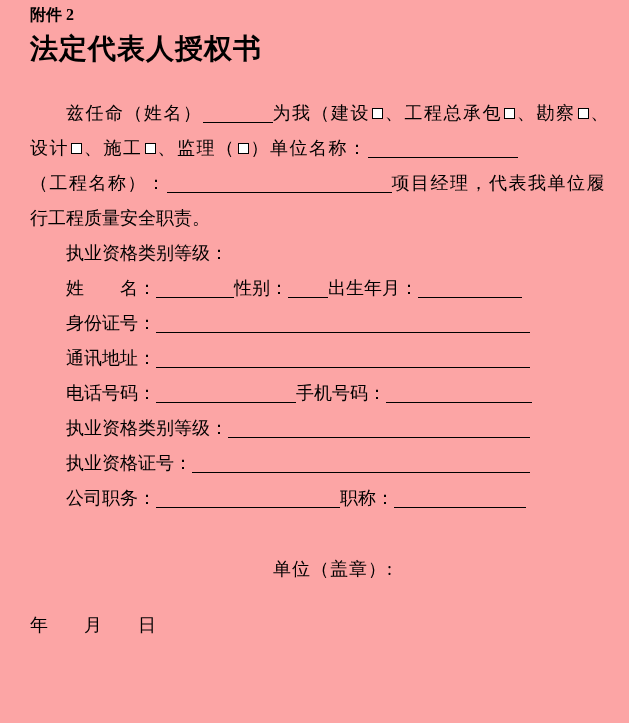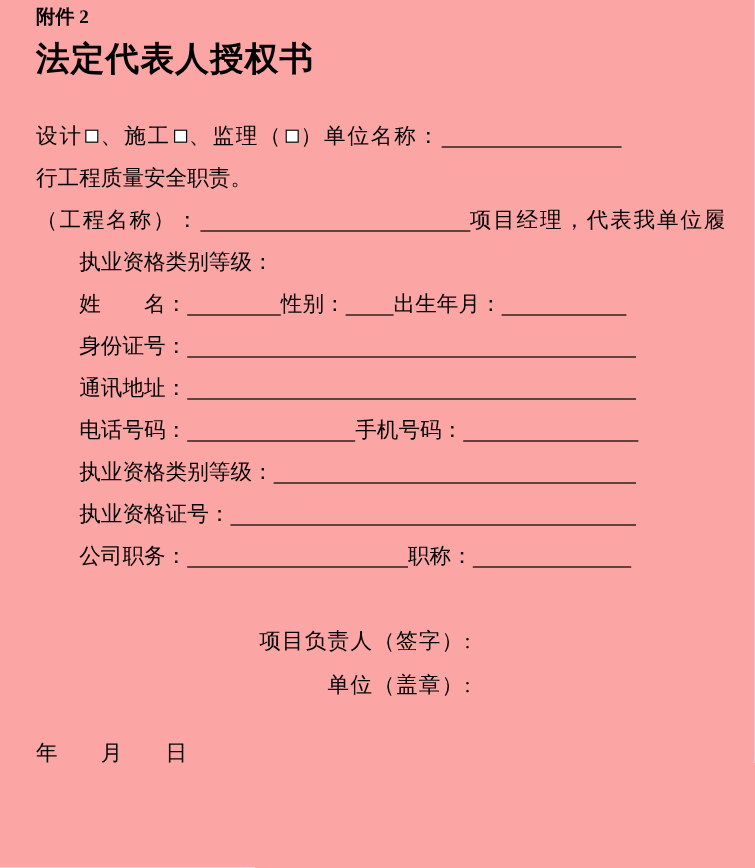--- a/index.html
+++ b/index.html
@@ -67,45 +67,45 @@
 <body>
 
 <div class="page">
 
   <div class="attachment">附件 2</div>
 
   <h1 class="title">法定代表人授权书</h1>
 
   <div class="bodyblock">
 
+    <div class="line pline indent"><span>兹任命（姓名）</span><span class="blank w70"></span><span>为我（建设</span><span class="cbox"></span><span>、工程总承包</span><span class="cbox"></span><span>、勘察</span><span class="cbox"></span><span>、</span></div>
 
     <div class="line pline"><span>设计</span><span class="cbox"></span><span>、施工</span><span class="cbox"></span><span>、监理（</span><span class="cbox"></span><span>）单位名称：</span><span class="blank w150"></span></div>
 
+    <div class="line pline"><span>（工程名称）：</span><span class="blank w225"></span><span>项目经理，代表我单位履</span></div>
+
     <div class="line pline lastline"><span>行工程质量安全职责。</span></div>
-
-    <div class="line pline"><span>（工程名称）：</span><span class="blank w225"></span><span>项目经理，代表我单位履</span></div>
 
     <div class="line fieldline"><span>执业资格类别等级：</span></div>
 
     <div class="line fieldline"><span>姓　　名：</span><span class="blank w78"></span><span>性别：</span><span class="blank w40"></span><span>出生年月：</span><span class="blank w104"></span></div>
 
     <div class="line fieldline"><span>身份证号：</span><span class="blank w374"></span></div>
 
     <div class="line fieldline"><span>通讯地址：</span><span class="blank w374"></span></div>
 
     <div class="line fieldline"><span>电话号码：</span><span class="blank w140"></span><span>手机号码：</span><span class="blank w146"></span></div>
 
     <div class="line fieldline"><span>执业资格类别等级：</span><span class="blank w302"></span></div>
 
     <div class="line fieldline"><span>执业资格证号：</span><span class="blank w338"></span></div>
 
     <div class="line fieldline"><span>公司职务：</span><span class="blank w184"></span><span>职称：</span><span class="blank w132"></span></div>
 
   </div>
 
   <div class="sigblock">
-    <div class="sigline"><span>项目负责人（签字）:</span></div>
     <div class="sigline"><span>单位（盖章）:</span></div>
   </div>
 
   <div class="dateline"><span>年　　月　　日</span></div>
 
 </div>
 
 </body></html>

